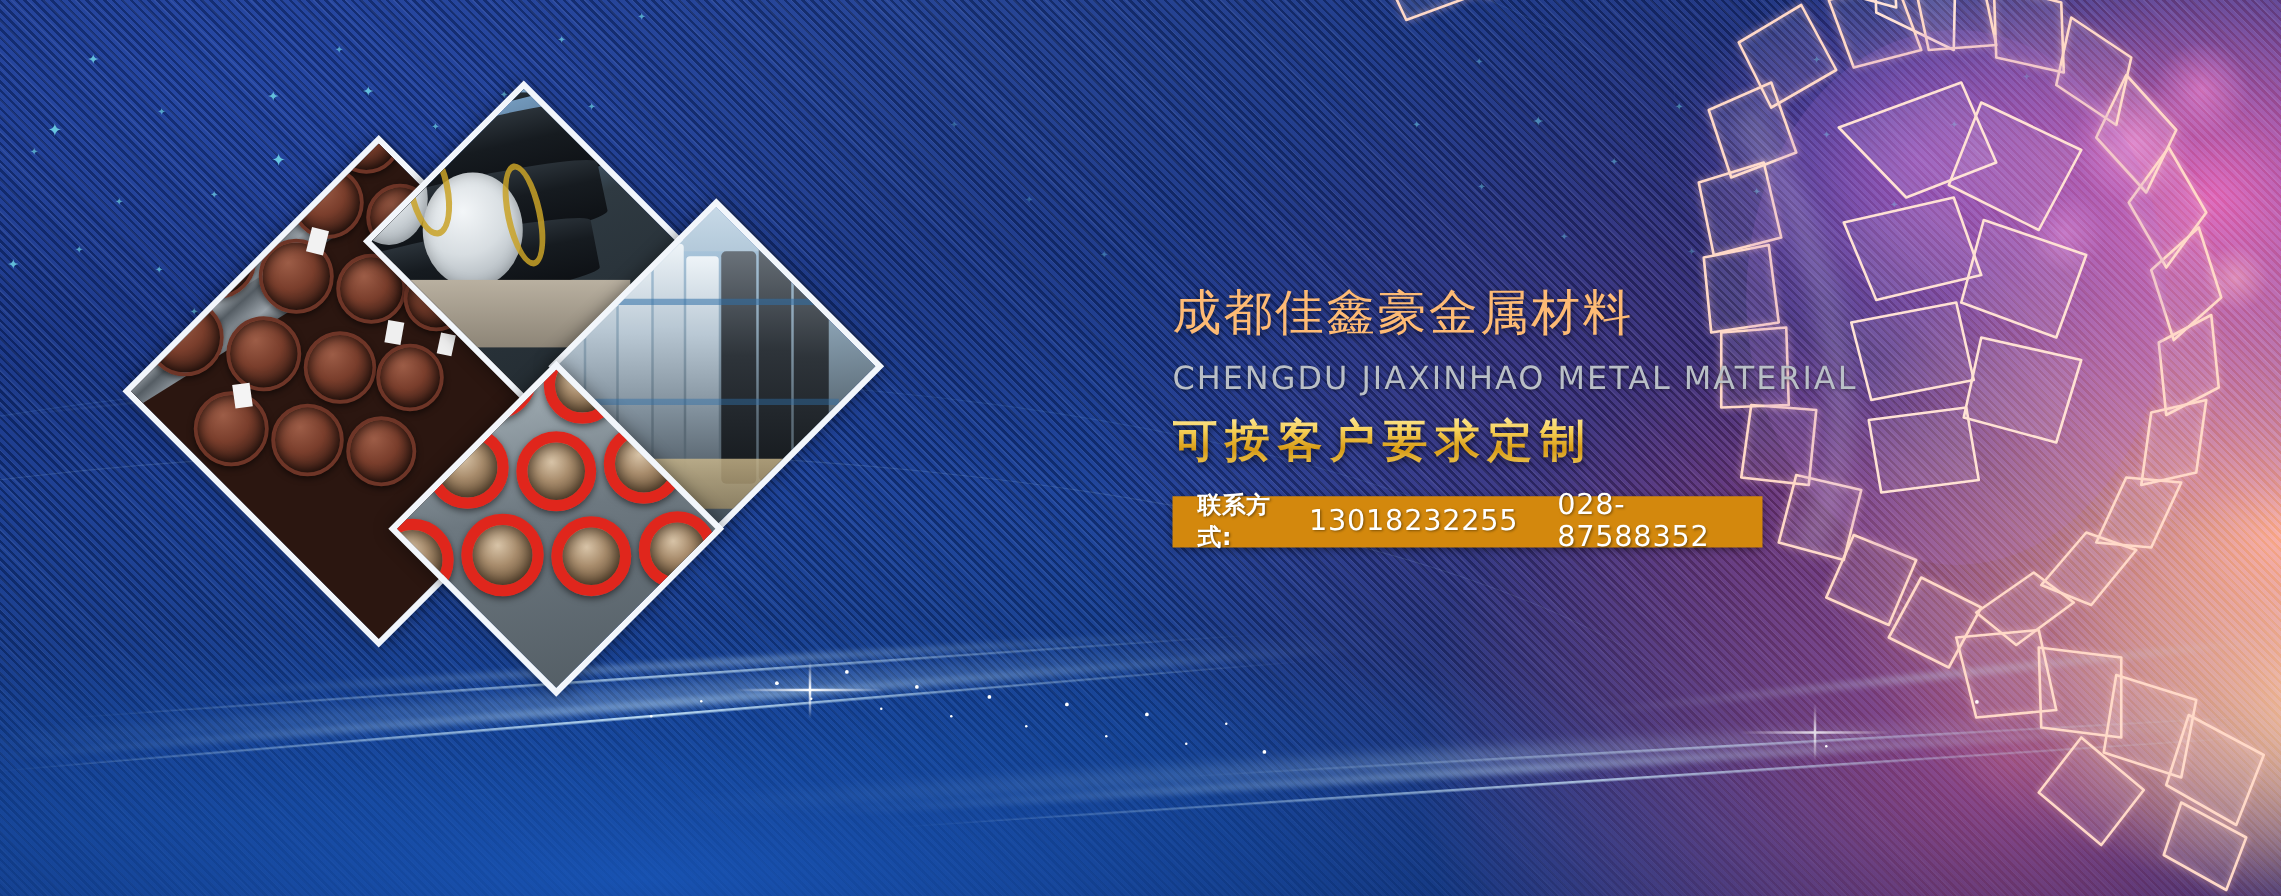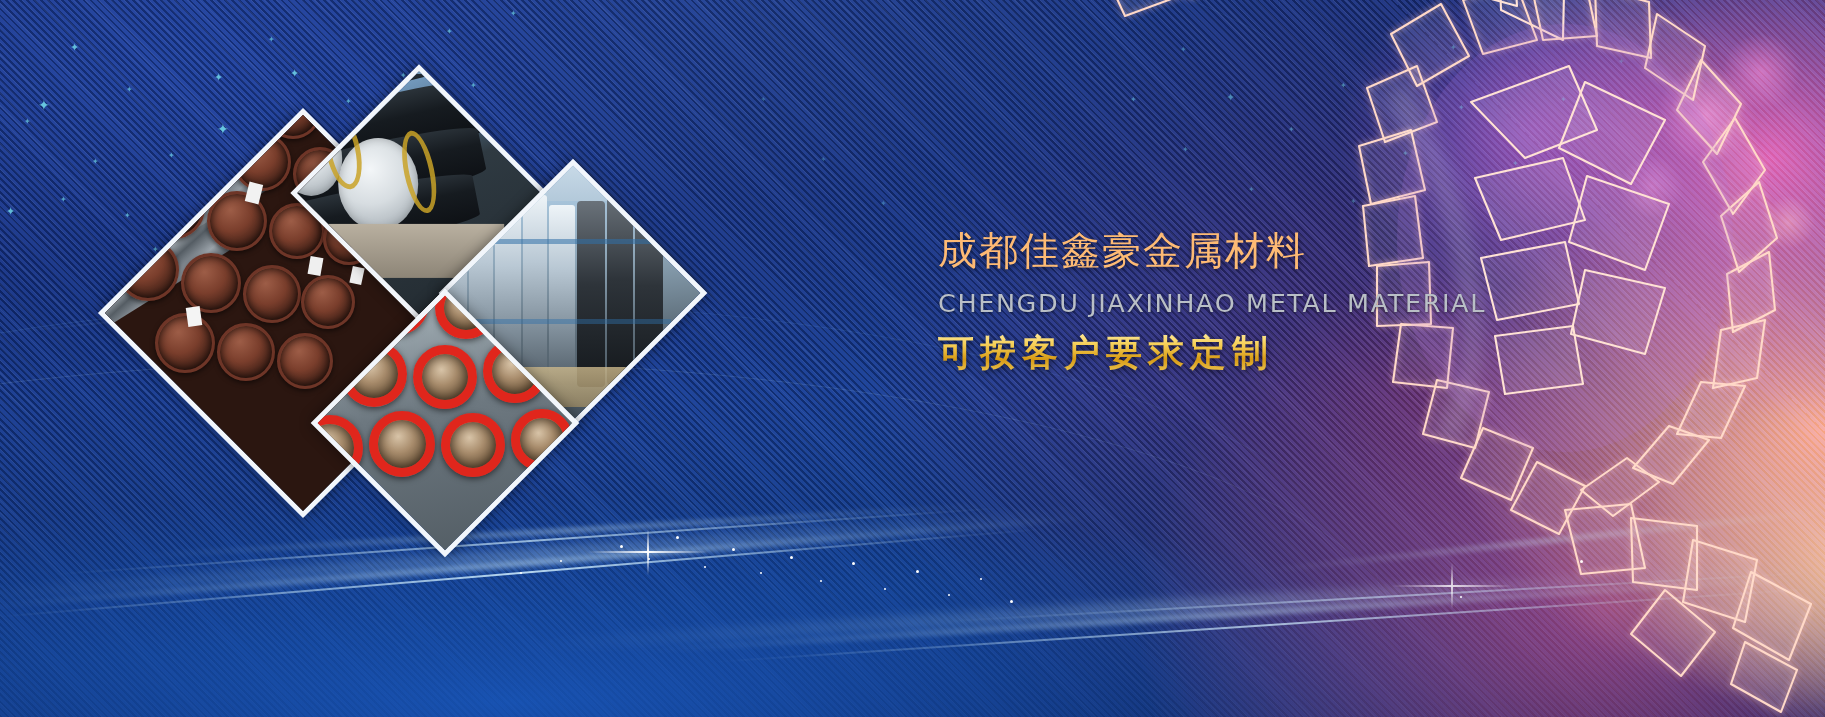--- a/index.html
+++ b/index.html
@@ -431,15 +431,20 @@
   <div id="textblock">
 
     <div id="title">成都佳鑫豪金属材料</div>
 
     <div id="subtitle">CHENGDU JIAXINHAO METAL MATERIAL</div>
 
 
     <div id="gold">可按客户要求定制</div>
 
 
+    <div id="contactbar">
+      <span class="lbl">联系方式:</span>
+      <span class="num">13018232255</span>
+      <span class="num num2">028-87588352</span>
+    </div>
 
   </div>
 </div>
 
 </body></html>

